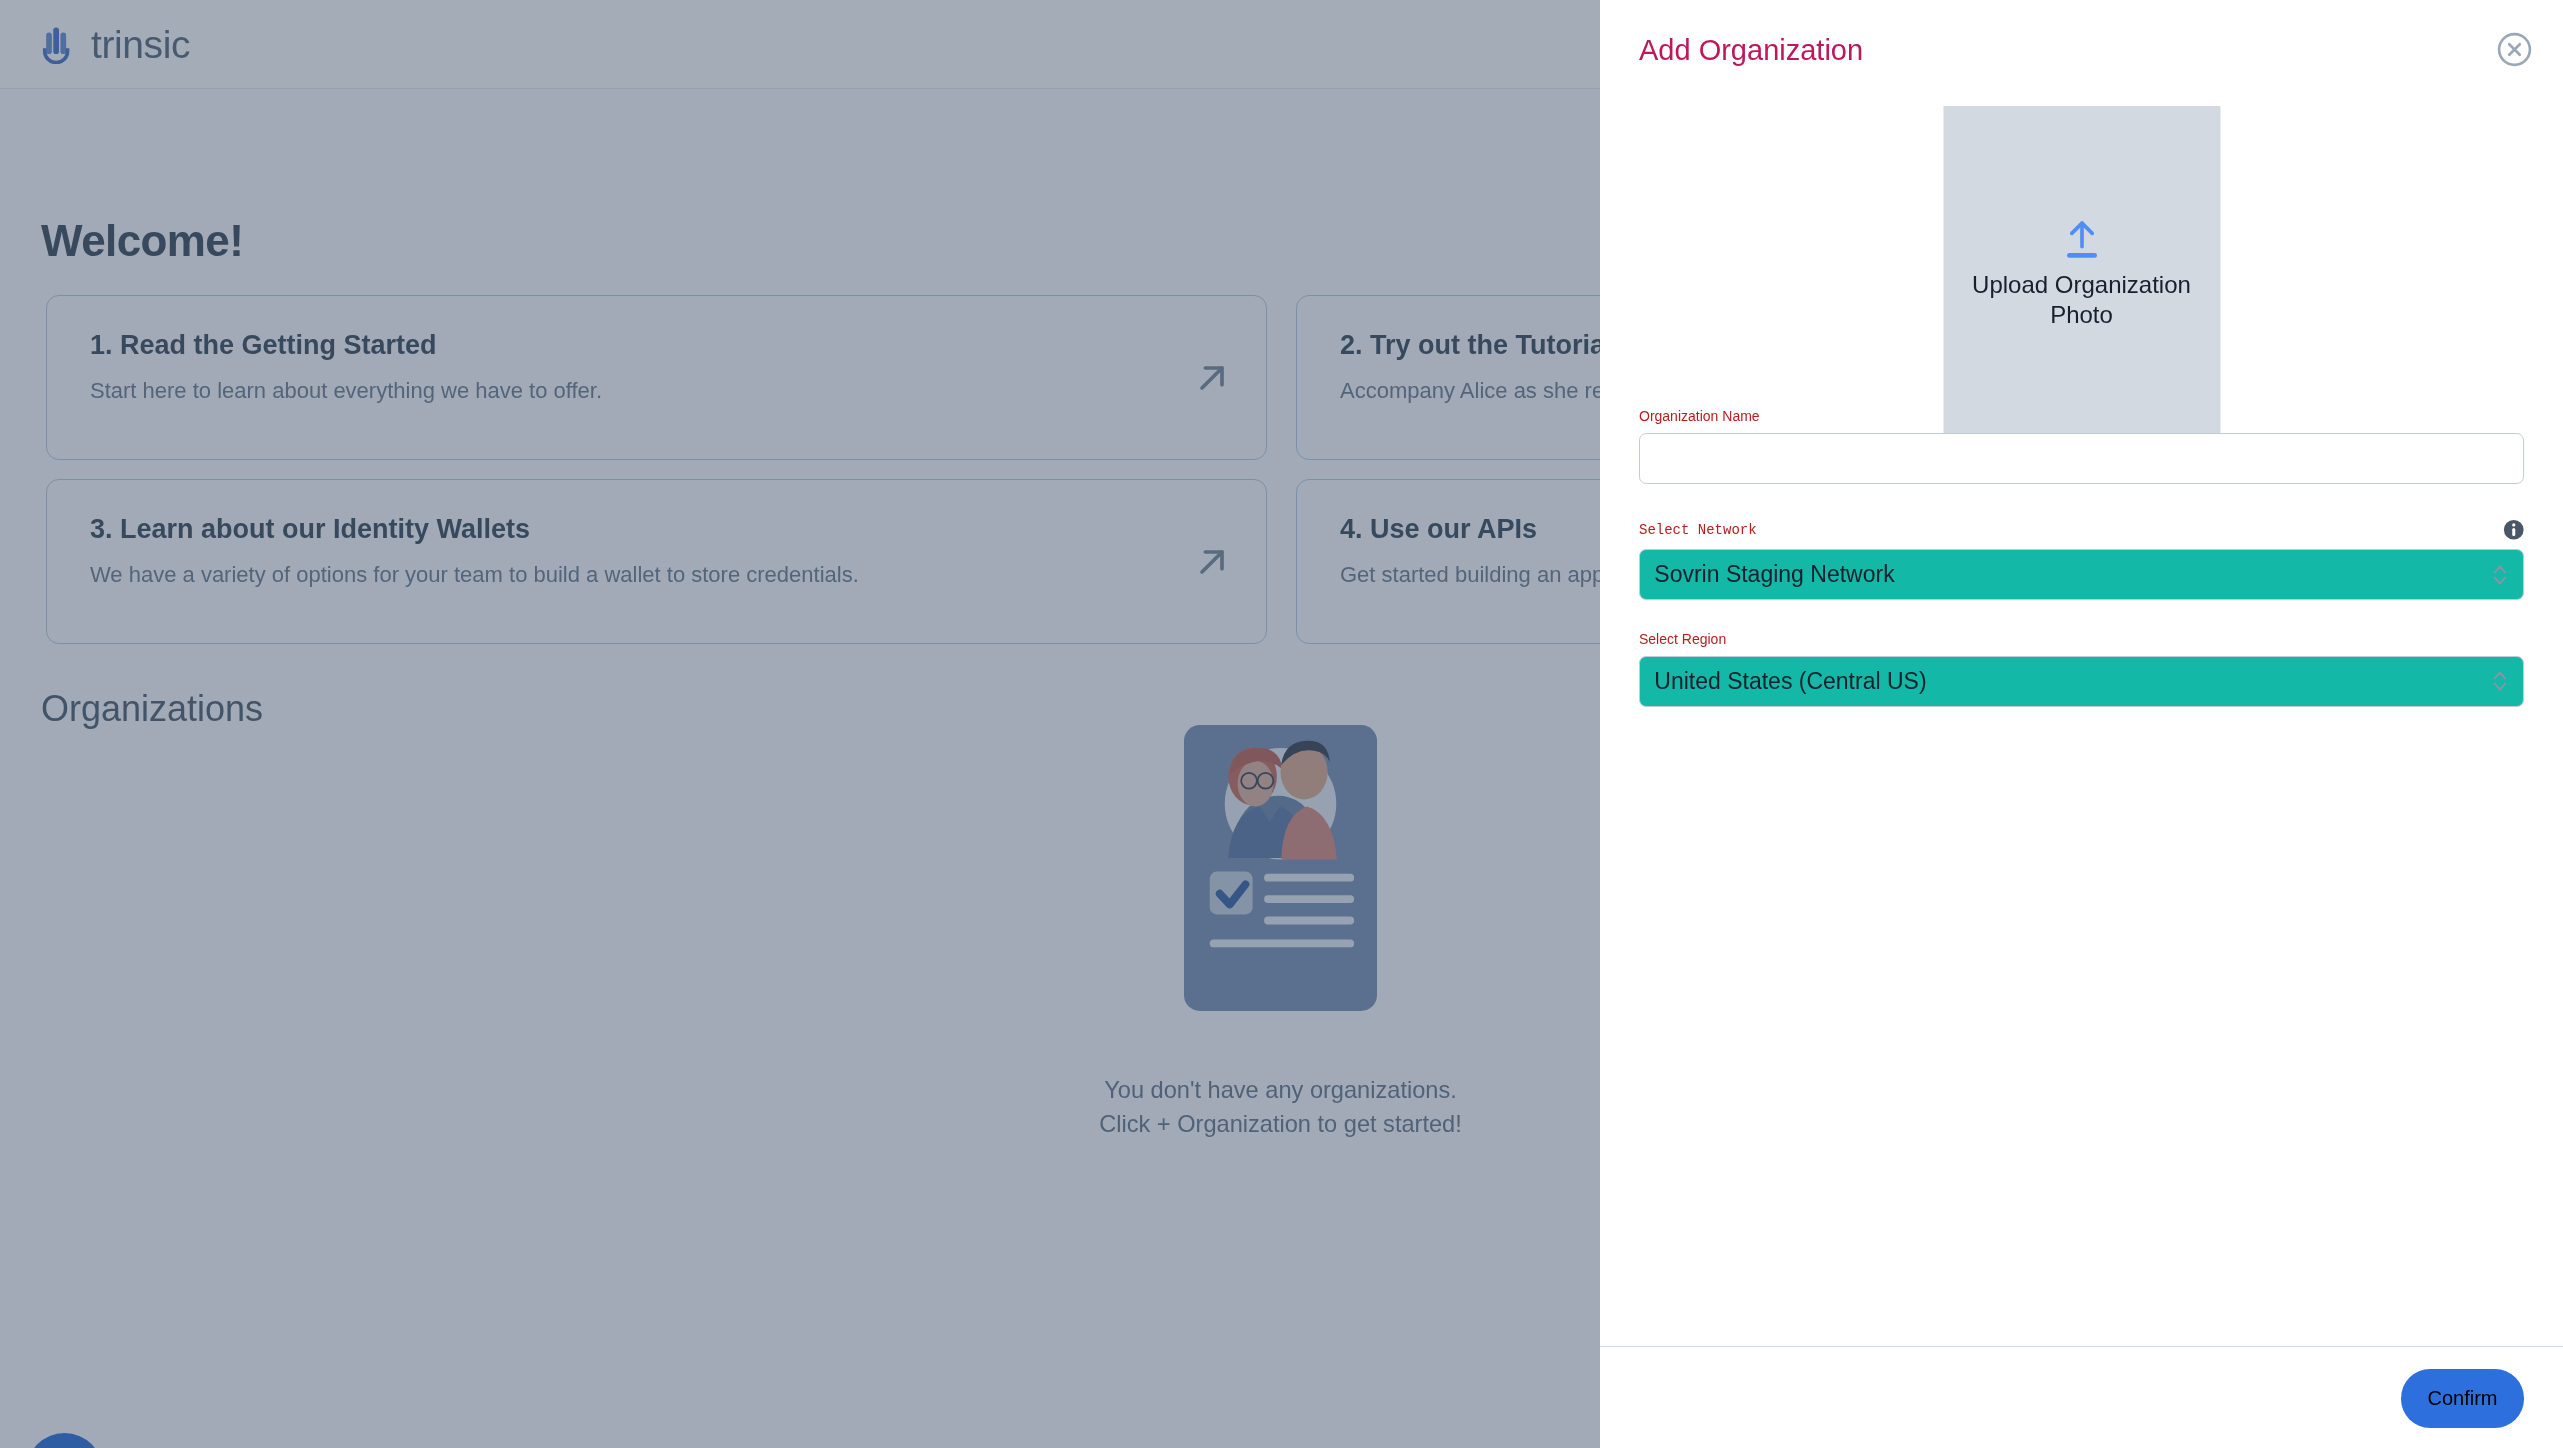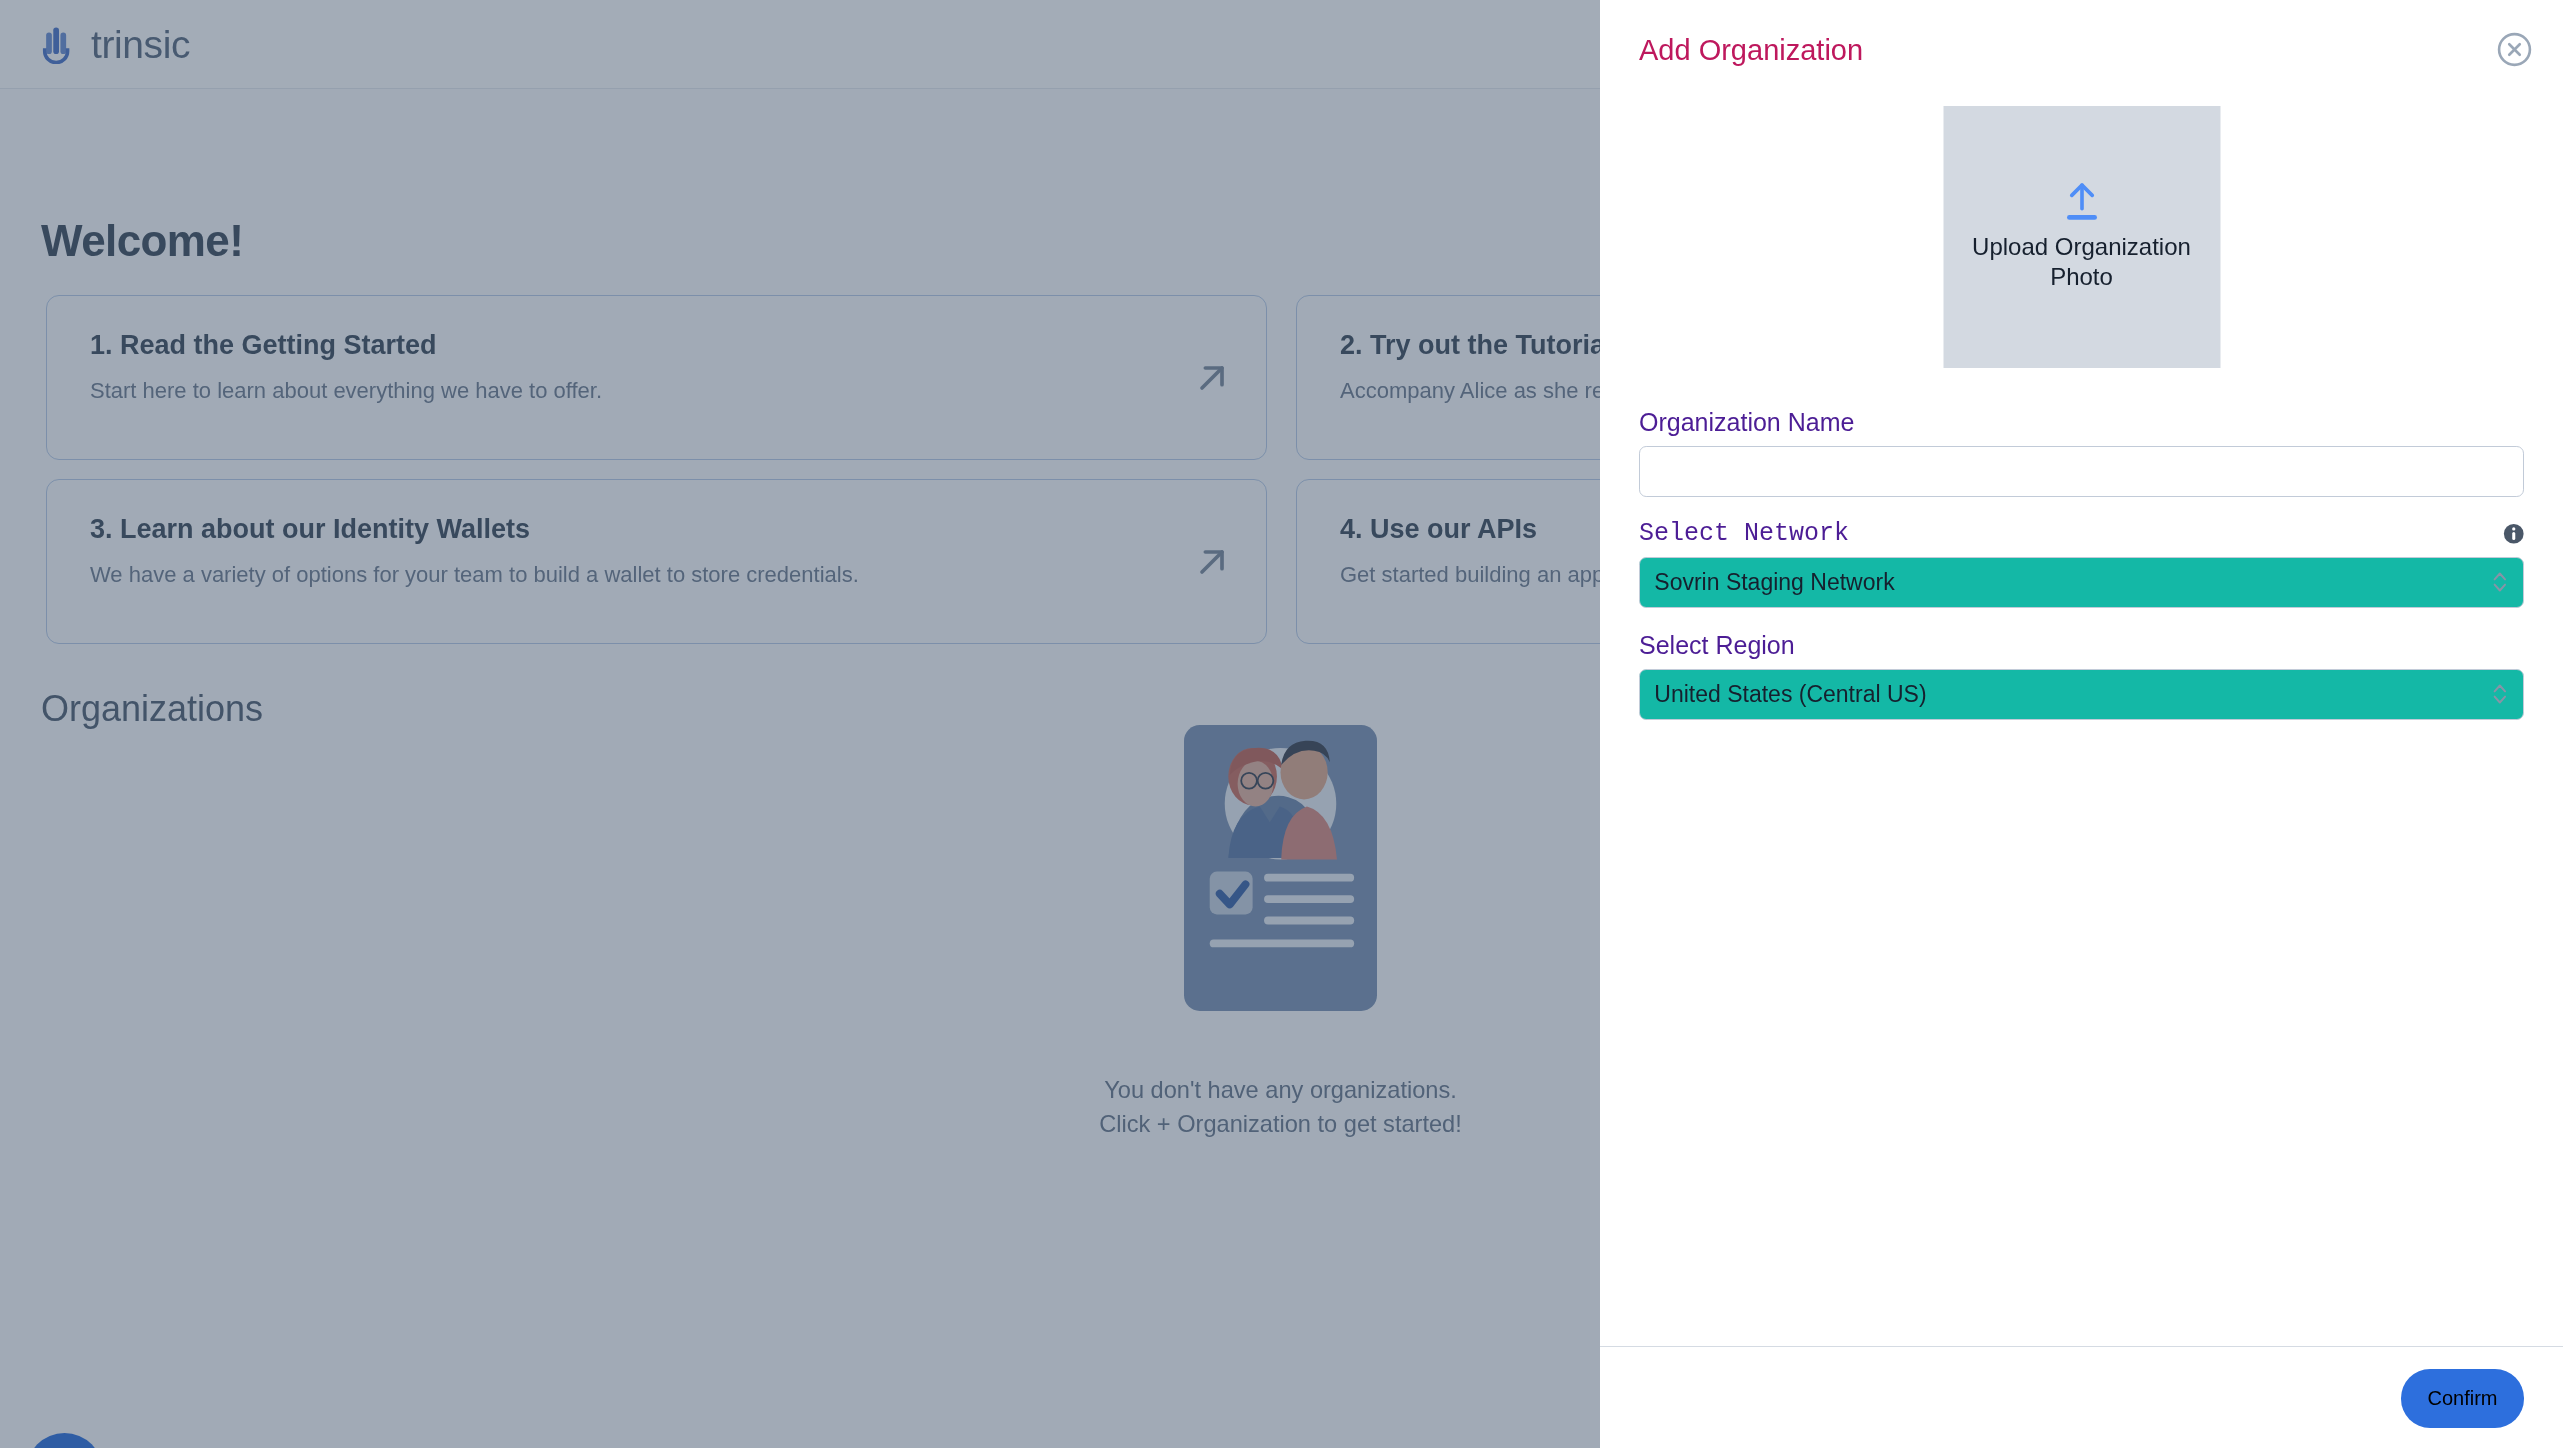--- a/index.html
+++ b/index.html
@@ -129,35 +129,35 @@
 
   #panel-body {
     flex: 1 1 auto;
     position: relative;
     padding: 0 39px;
   }
 
   #upload-photo-box {
     position: absolute; left: 50%; top: 0;
     transform: translateX(-50%);
-    width: 277px; height: 262px;
+    width: 277px; height: 338px;
     background: #d3d9e1;
     display: flex; flex-direction: column;
     align-items: center; justify-content: center;
     cursor: pointer;
   }
   #upload-icon { width: 39px; height: 41px; margin-bottom: 8.6px; }
   #upload-label {
     font-size: 24px; color: #16202e; text-align: center;
     line-height: 1.24; max-width: 229px;
   }
 
   .field-group { position: absolute; left: 39px; width: 885px; }
   .field-label {
-    font-size: 25px; color: #4c1d95; margin-bottom: 8.6px;
+    font-size: 14px; color: #b91c1c; margin-bottom: 8.6px;
     display: block;
   }
   .field-label-row {
     display: flex; align-items: center; justify-content: space-between;
     margin-bottom: 8.6px;
   }
   .field-label-row .field-label { margin-bottom: 0; font-family: Liberation Mono, monospace; }
 
   .text-input {
     width: 100%; height: 51px;

